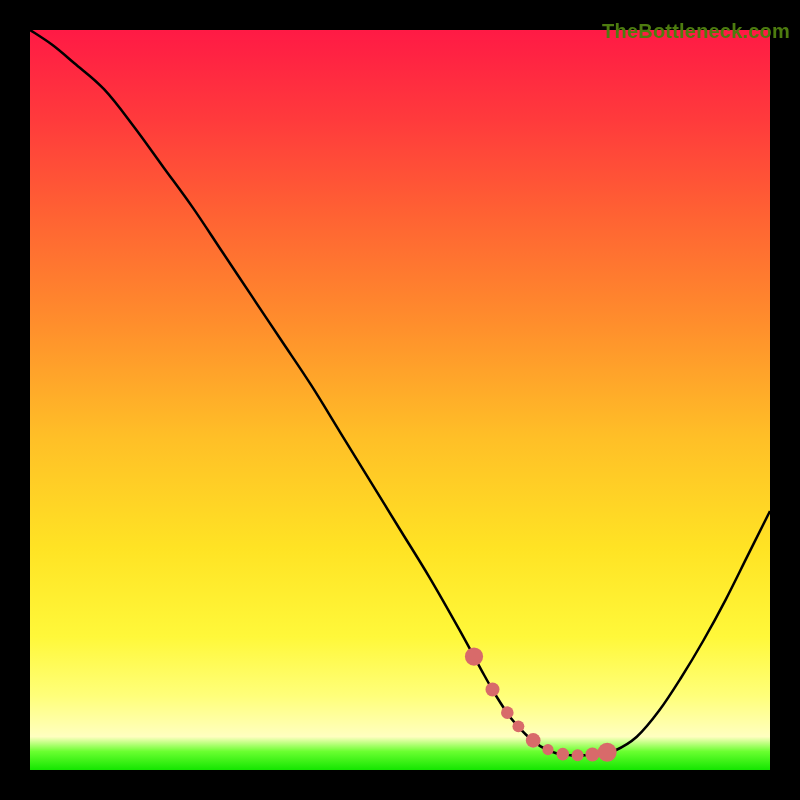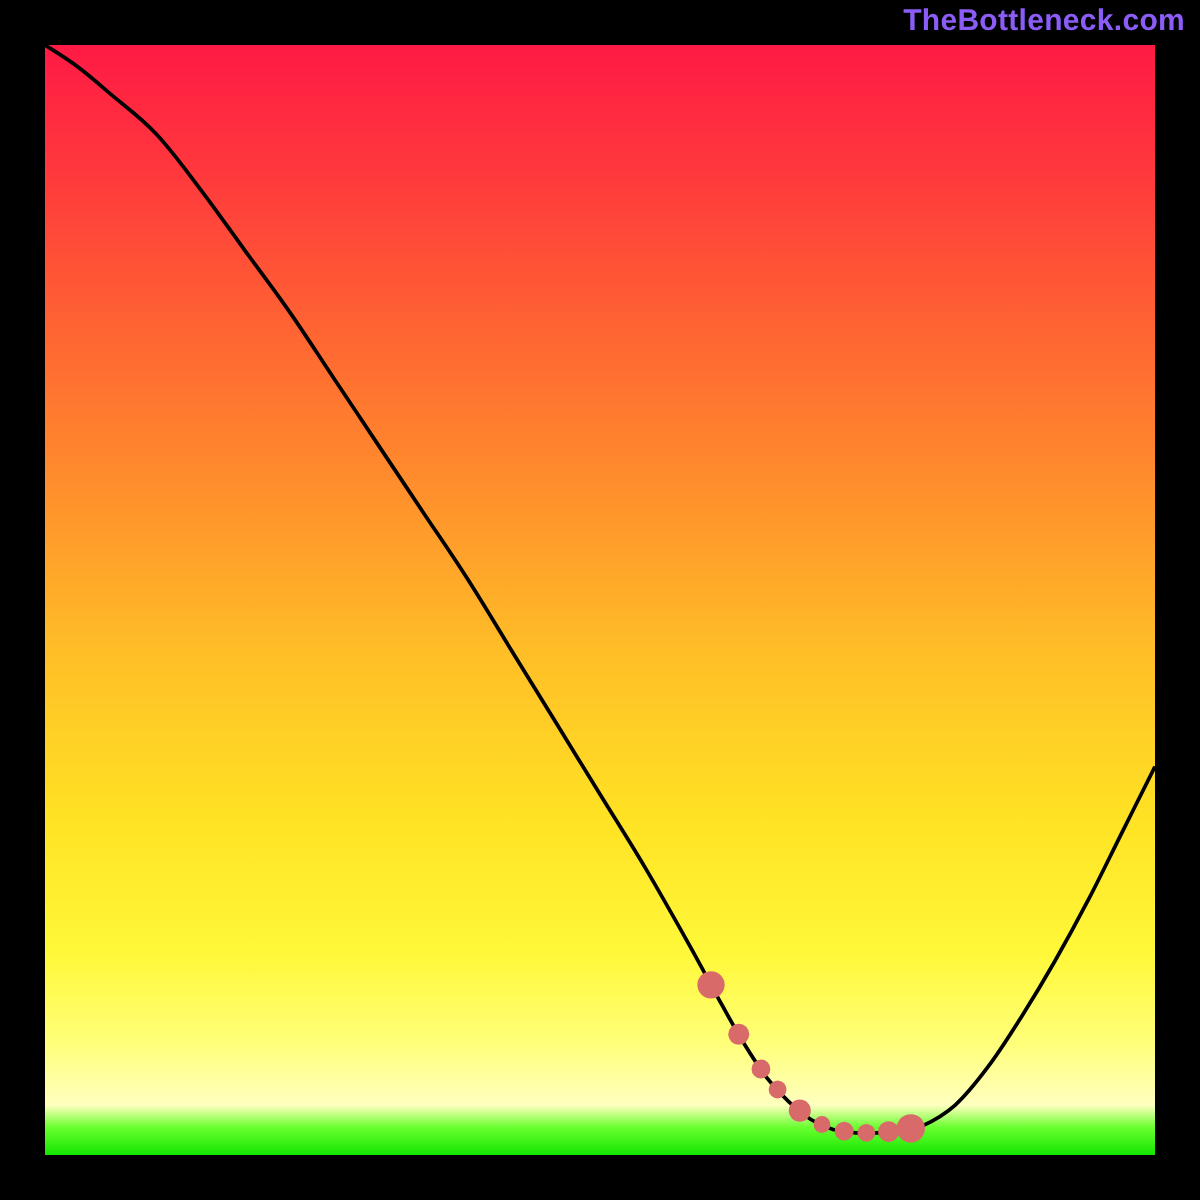--- a/index.html
+++ b/index.html
@@ -10,26 +10,26 @@
     background: #000000;
     overflow: hidden;
   }
   .container {
     position: relative;
     width: 800px;
     height: 800px;
   }
   .watermark {
     position: absolute;
-    top: 3px;
+    top: 20px;
     right: 10px;
     font-family: Arial, Helvetica, sans-serif;
     font-size: 20px;
     font-weight: bold;
-    color: #8b5cf6;
+    color: #4d7c0f;
     z-index: 10;
     letter-spacing: 0.2px;
   }
   .plot-wrap {
     position: absolute;
     left: 30px;
     top: 30px;
     width: 740px;
     height: 740px;
   }

